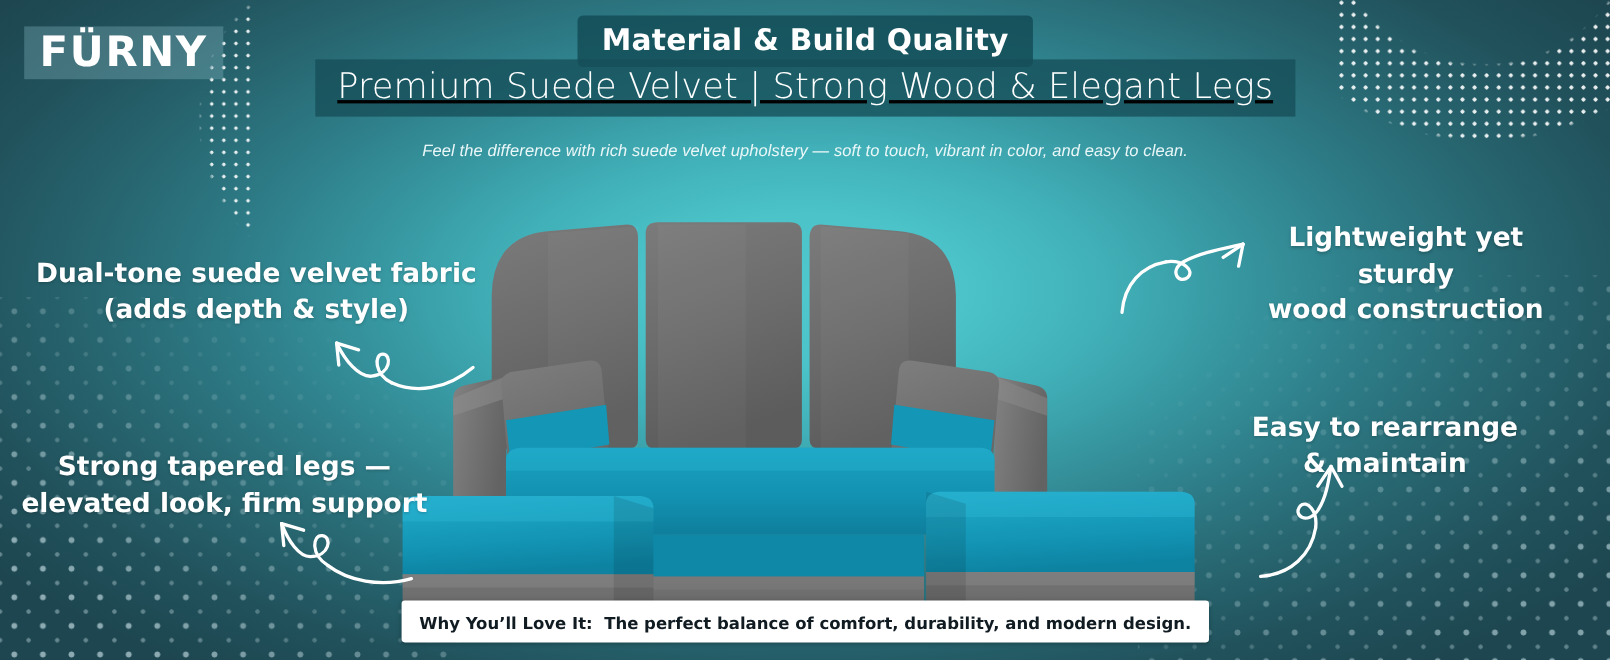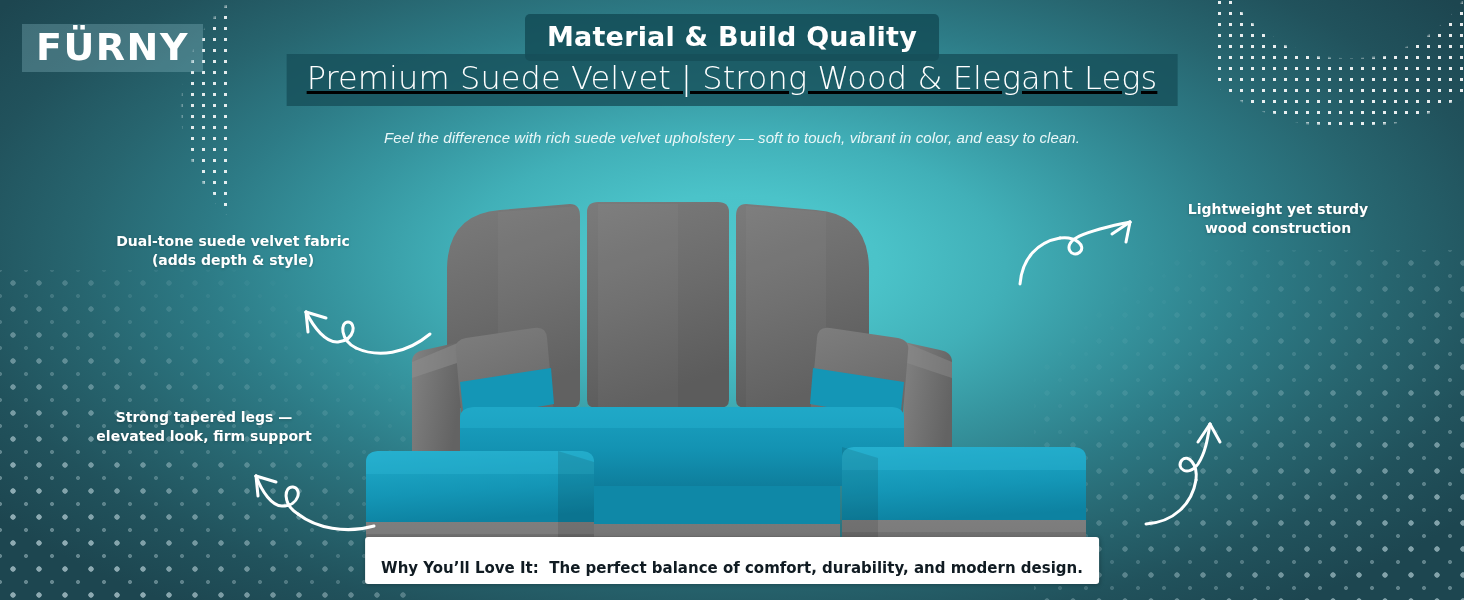--- a/index.html
+++ b/index.html
@@ -172,21 +172,21 @@
     letter-spacing: 0.1px;
   }
 
   
   .callout {
     position: absolute;
     z-index: 7;
     color: #ffffff;
     font-family: "DejaVu Sans", sans-serif;
     font-weight: 700;
-    font-size: 14px;
+    font-size: 24px;
     line-height: 1.36;
     text-shadow: 0 1px 3px rgba(0,0,0,0.22);
     white-space: pre-line;
   }
   .callout-left  { text-align: center; }
   .callout-right { text-align: center; }
 
   .c-fabric { left: 28px;  top: 232px;  width: 410px; }
   .c-legs   { left: 16px;  top: 408px;  width: 376px; }
   .c-wood   { right: 36px; top: 200px;  width: 300px; }
@@ -221,21 +221,21 @@
   }
 
   
   .caption-bar {
     position: absolute;
     left: 50%;
     transform: translateX(-50%);
     bottom: 16px;
     background: #ffffff;
     border-radius: 3px;
-    padding: 22px 16px 7px 16px;
+    padding: 12px 16px 7px 16px;
     z-index: 8;
     box-shadow: 0 1px 4px rgba(0,0,0,0.25);
     white-space: nowrap;
   }
   .caption-label {
     font-family: "DejaVu Sans", sans-serif;
     font-weight: 700;
     font-size: 15px;
     color: #101b22;
   }
@@ -390,20 +390,22 @@
   <div class="callout callout-right c-wood">Lightweight yet sturdy
 wood construction</div>
 
   <svg class="arrow a-wood" width="130" height="80" viewBox="0 0 130 80">
     <path d="M6,72 C8,46 24,30 46,26"></path>
     <path d="M46,26 C62,24 72,34 66,40 C58,47 48,34 62,26 C76,18 98,14 116,10"></path>
     <path d="M116,10 L98,22"></path>
     <path d="M116,10 L112,30"></path>
   </svg>
 
+  <div class="callout callout-right c-easy">Easy to rearrange
+&amp; maintain</div>
 
   <svg class="arrow a-easy" width="110" height="110" viewBox="0 0 110 110">
     <path d="M6,104 C34,102 52,84 56,60"></path>
     <path d="M56,60 C58,44 48,34 42,40 C35,48 48,58 58,44 C66,32 68,16 70,4"></path>
     <path d="M70,4 L58,22"></path>
     <path d="M70,4 L80,22"></path>
   </svg>
 
   <div class="caption-bar">
     <span class="caption-label">Why You’ll Love It:</span>

